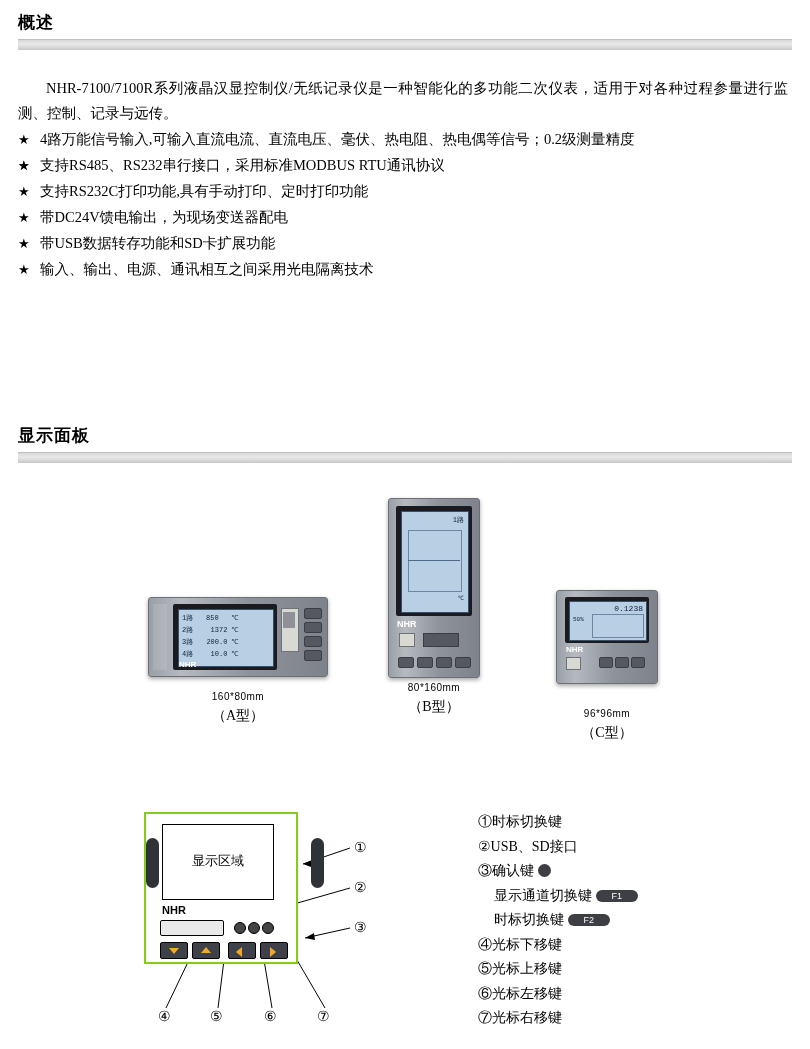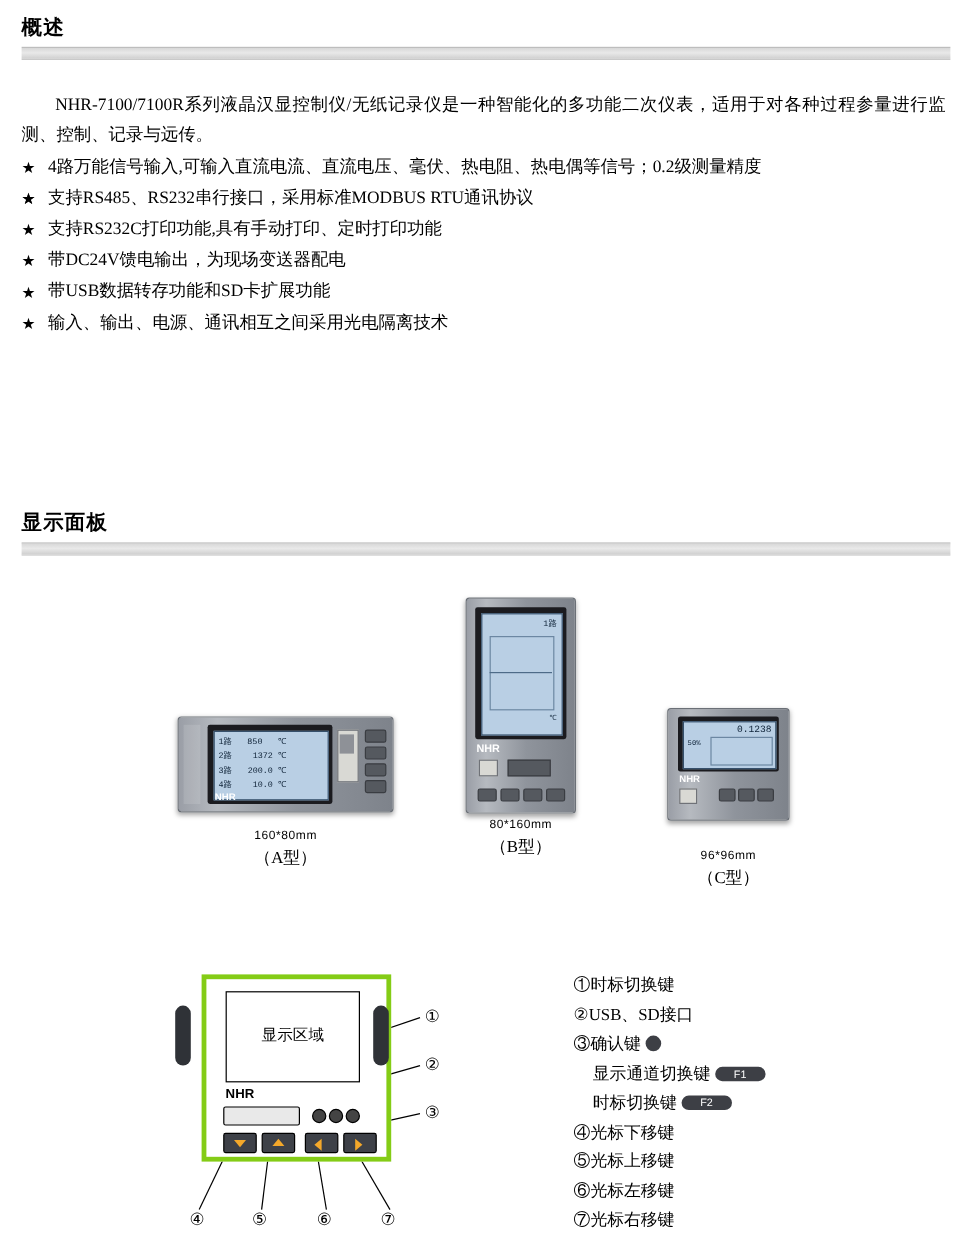--- a/index.html
+++ b/index.html
@@ -331,21 +331,21 @@
       <polygon points="245,118 255,114 256,121" fill="#000"></polygon>
       <line x1="350" y1="128" x2="305" y2="138" stroke="#000" stroke-width="1"></line>
       <polygon points="305,138 314,133 315,140" fill="#000"></polygon>
 
       <line x1="189" y1="160" x2="166" y2="208" stroke="#000" stroke-width="1"></line>
       <line x1="224" y1="160" x2="218" y2="208" stroke="#000" stroke-width="1"></line>
       <line x1="264" y1="160" x2="272" y2="208" stroke="#000" stroke-width="1"></line>
       <line x1="297" y1="160" x2="325" y2="208" stroke="#000" stroke-width="1"></line>
     </svg>
 
-    <div style="position:absolute; left:168px; top:12px; width:150px; height:148px; border:4px solid #84cc16; background:#ffffff;">
+    <div style="position:absolute; left:144px; top:12px; width:150px; height:148px; border:2px solid #84cc16; background:#ffffff;">
       <div style="position:absolute; left:16px; top:10px; width:110px; height:74px; border:1px solid #000;">
         <div style="position:absolute; left:0; right:0; top:27px; text-align:center; font-size:13px;">显示区域</div>
       </div>
       <div style="position:absolute; left:16px; top:90px; font-family:'Liberation Sans',sans-serif; font-weight:bold; font-size:11px;">NHR</div>
       <div style="position:absolute; left:14px; top:106px; width:62px; height:14px; border:1px solid #000; border-radius:2px; background:#e9e9e9;"></div>
       <div style="position:absolute; left:88px; top:108px; width:40px; height:11px;">
         <span style="position:absolute; left:0; top:0; width:10px; height:10px; border:1px solid #000; border-radius:50%; background:#444;"></span>
         <span style="position:absolute; left:14px; top:0; width:10px; height:10px; border:1px solid #000; border-radius:50%; background:#444;"></span>
         <span style="position:absolute; left:28px; top:0; width:10px; height:10px; border:1px solid #000; border-radius:50%; background:#444;"></span>
       </div>

